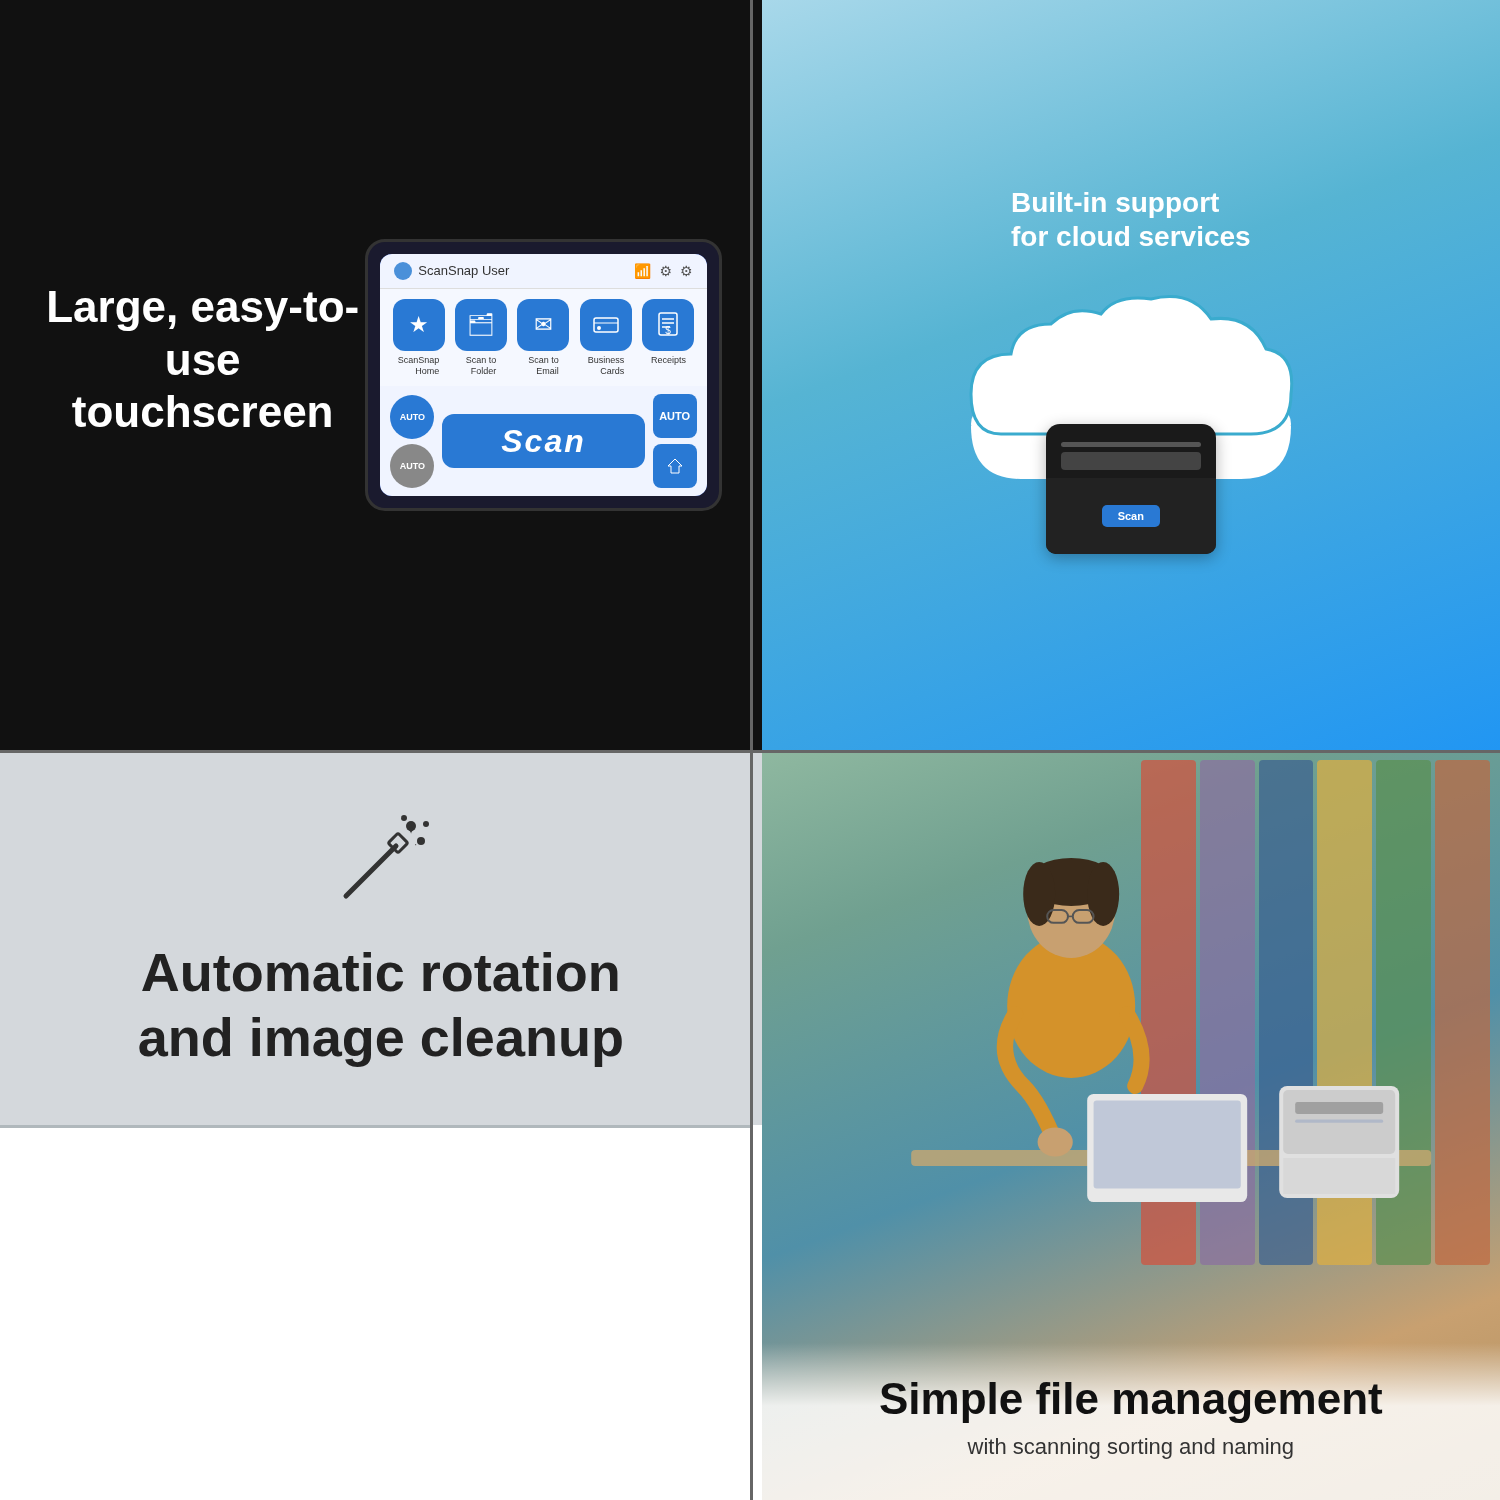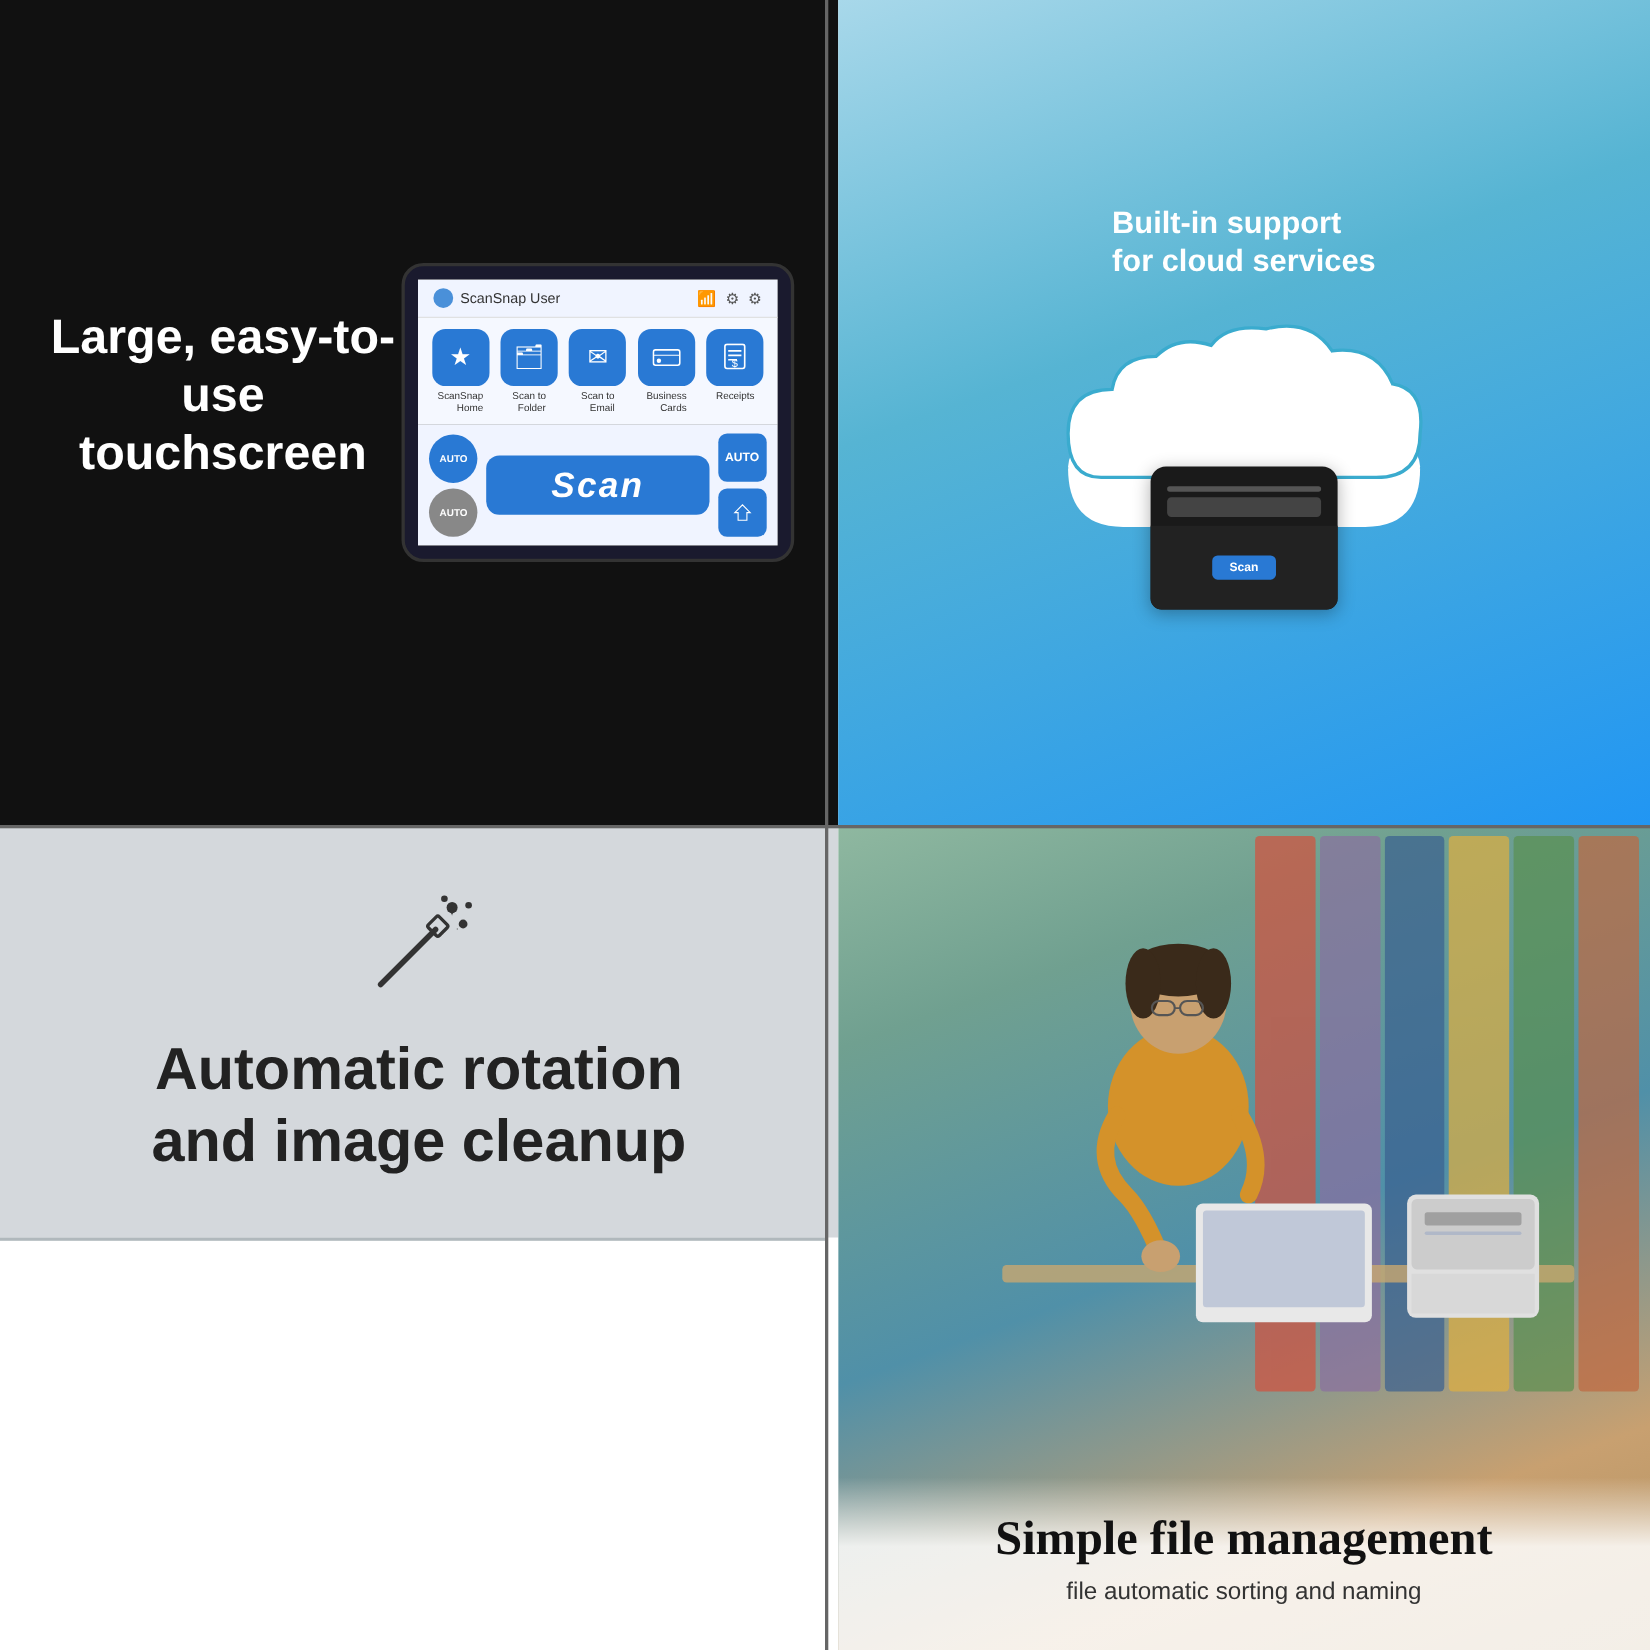--- a/index.html
+++ b/index.html
@@ -35,22 +35,22 @@
       margin-bottom: 30px;
     }
     .device-screen {
       background: #1a1a2e;
       border-radius: 20px;
       padding: 12px;
       width: 420px;
       border: 3px solid #333;
     }
     .screen-inner {
-      background: #737373;
-      border-radius: 0;
+      background: #1d4ed8;
+      border-radius: 12px;
       overflow: hidden;
     }
     .screen-header {
       background: #f0f4ff;
       padding: 8px 14px;
       display: flex;
       align-items: center;
       justify-content: space-between;
       border-bottom: 1px solid #ddd;
     }
@@ -271,21 +271,20 @@
       padding: 30px 40px 40px;
       background: linear-gradient(transparent, rgba(255,255,255,0.85) 40%);
       text-align: center;
     }
     .panel-bottom-right .main-title {
       font-size: 44px;
       font-weight: bold;
       color: #111;
       line-height: 1.2;
       margin-bottom: 8px;
-      font-family: Liberation Serif, serif;
     }
     .panel-bottom-right .sub-title {
       font-size: 22px;
       color: #333;
     }
   </style>
 </head>
 <body>
 
 <div style="position:relative; width:1500px; height:1500px;">
@@ -464,21 +463,21 @@
 
         <rect x="560" y="420" width="150" height="140" rx="10" fill="#e0e0e0"></rect>
         <rect x="565" y="425" width="140" height="80" rx="6" fill="#ccc"></rect>
         <rect x="565" y="510" width="140" height="45" rx="0 0 8px 8px" fill="#d8d8d8"></rect>
         <rect x="580" y="440" width="110" height="15" rx="3" fill="#a0a0a0"></rect>
         <rect x="580" y="462" width="110" height="4" rx="2" fill="#b0b8c8"></rect>
       </svg>
 
       <div class="bottom-text">
         <div class="main-title">Simple file management</div>
-        <div class="sub-title">file automatic sorting and naming</div>
+        <div class="sub-title">with scanning sorting and naming</div>
       </div>
     </div>
 
   </div>
 
   <div style="position:absolute; top:0; bottom:0; left:750px; width:3px; background:#666; z-index:50;"></div>
   <div style="position:absolute; left:0; right:0; top:750px; height:3px; background:#666; z-index:50;"></div>
 
   <div style="position:absolute; left:0; width:750px; top:1125px; height:3px; background:#b0b8bc; z-index:50;"></div>
 </div>

